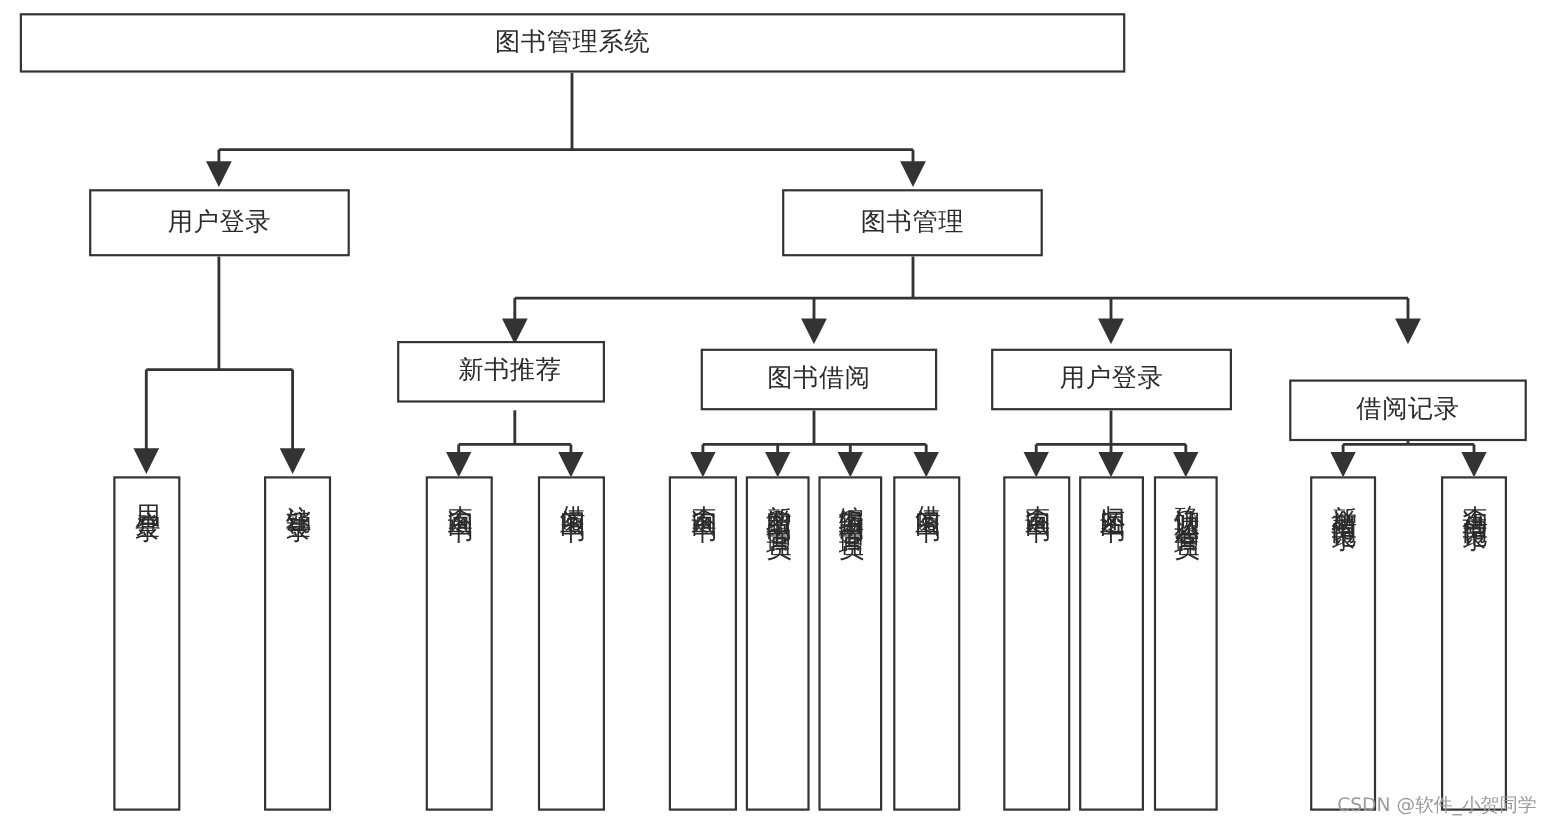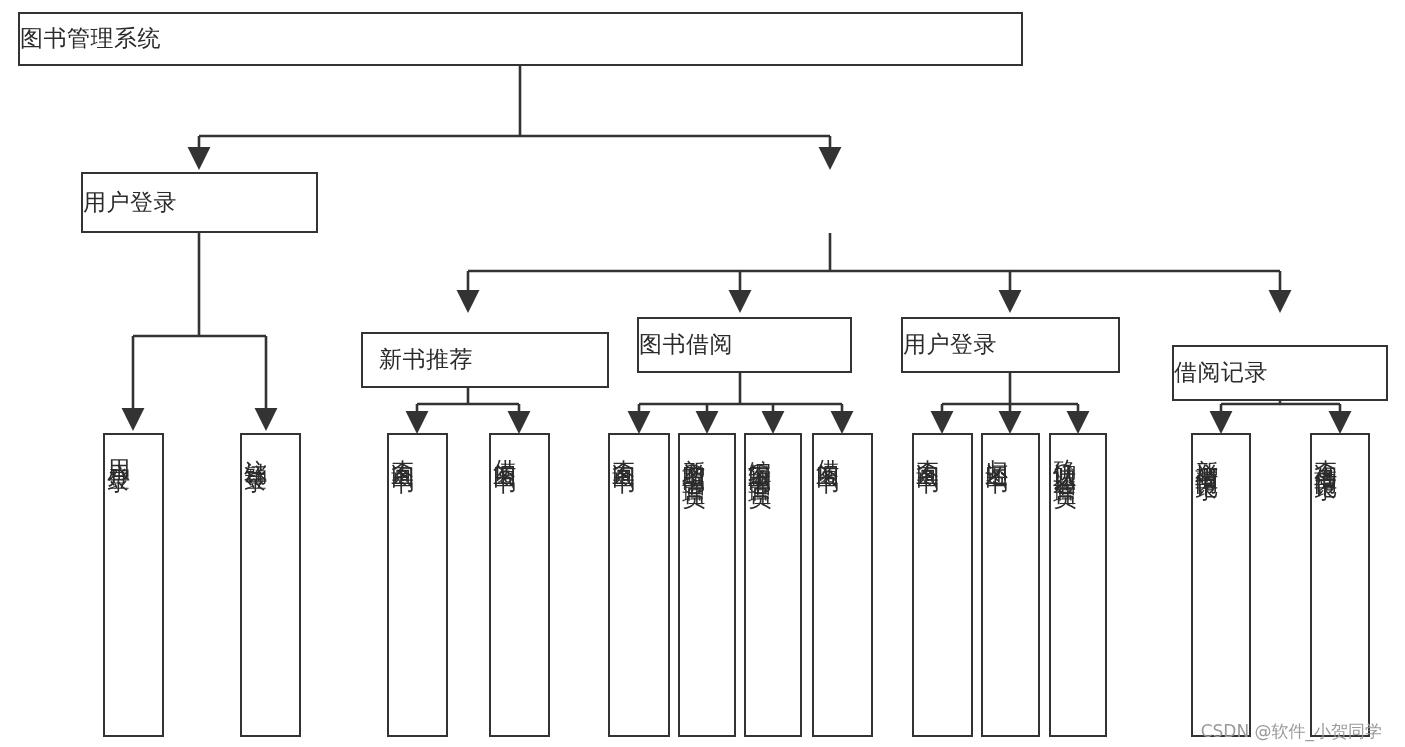--- a/index.html
+++ b/index.html
@@ -24,20 +24,21 @@
     width: 1405px;
     height: 747px;
   }
   .node {
     position: absolute;
     box-sizing: border-box;
     background: #ffffff;
     border: 2px solid #333333;
     display: flex;
     align-items: center;
+    justify-content: center;
     z-index: 2;
   }
   .node .label {
     color: #2b2b2b;
     line-height: 1.18;
     text-align: center;
     white-space: nowrap;
   }
   .node.horiz .label {
     font-size: 23px;
@@ -54,21 +55,21 @@
   .node.vert .label {
     writing-mode: vertical-rl;
     text-orientation: upright;
     font-size: 23px;
     letter-spacing: 4px;
     height: auto;
     max-height: 100%;
   }
   .watermark {
     position: absolute;
-    right: 23px;
+    right: 8px;
     bottom: 4px;
     font-size: 17px;
     color: #9a9a9a;
     z-index: 5;
     white-space: nowrap;
     font-family: "DejaVu Sans", "Liberation Sans", sans-serif;
   }
 </style>
 </head>
 <body>
@@ -128,22 +129,25 @@
     </g>
   </svg>
 
   <div class="node root" style="left:18px; top:12px; width:1005px; height:54px;">
     <span class="label">图书管理系统</span>
   </div>
 
   <div class="node horiz" style="left:81px; top:172px; width:237px; height:61px;">
     <span class="label">用户登录</span>
   </div>
-
-  <div class="node horiz" style="left:361px; top:332px; width:248px; height:56px;padding-left:16px;">
+  <div class="node horiz" style="left:711px; top:172px; width:237px; height:61px;">
+    <span class="label">图书管理</span>
+  </div>
+
+  <div class="node horiz" style="left:361px; top:310px; width:189px; height:56px;padding-left:16px;">
     <span class="label">新书推荐</span>
   </div>
   <div class="node horiz" style="left:637px; top:317px; width:215px; height:56px;">
     <span class="label">图书借阅</span>
   </div>
   <div class="node horiz" style="left:901px; top:317px; width:219px; height:56px;">
     <span class="label">用户登录</span>
   </div>
   <div class="node horiz" style="left:1172px; top:317px; width:216px; height:56px;margin-top:28px;">
     <span class="label">借阅记录</span>

